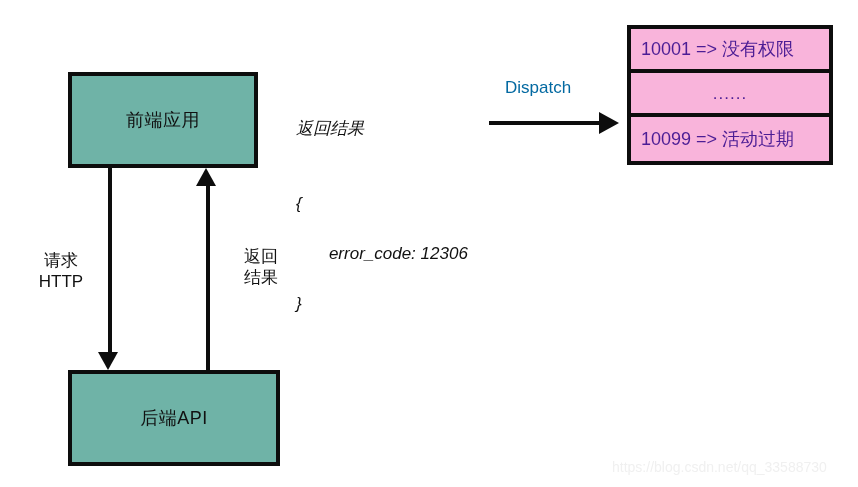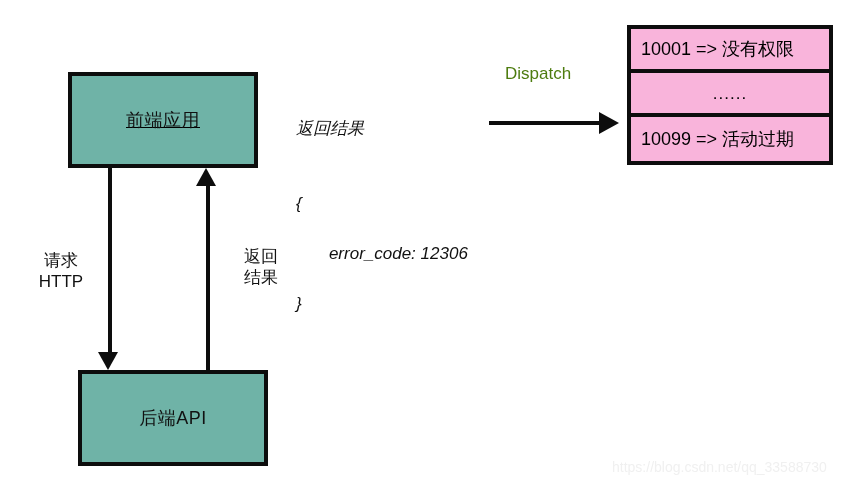--- a/index.html
+++ b/index.html
@@ -33,22 +33,22 @@
     align-items: center;
     justify-content: center;
   }
   .proc-box .proc-label {
     font-size: 18px;
     line-height: 1;
     color: #111111;
     letter-spacing: 0.5px;
     white-space: nowrap;
   }
-  #frontend-box { left: 68px;  top: 72px;  width: 190px; height: 96px; text-decoration: underline; }
-  #backend-box  { left: 68px;  top: 370px; width: 190px; height: 96px; margin-left: 10px; }
+  #frontend-box { left: 68px;  top: 72px;  width: 190px; height: 96px; }
+  #backend-box  { left: 68px;  top: 370px; width: 212px; height: 96px; }
 
   
   .vline {
     position: absolute;
     width: 4px;
     background: #0d0d0d;
   }
   .arrow-down {
     position: absolute;
     width: 0;
@@ -92,23 +92,23 @@
     color: #111111;
     white-space: pre;
     font-style: italic;
   }
   #response-json .json-indent { padding-left: 14px; display: inline-block; }
 
   
   #dispatch-label {
     position: absolute;
     left: 505px;
-    top: 64px;
-    font-size: 17px;
-    color: #4d7c0f;
+    top: 78px;
+    font-size: 17px;
+    color: #0369a1;
     white-space: nowrap;
   }
   #dispatch-line {
     position: absolute;
     left: 489px;
     top: 121px;
     width: 112px;
     height: 4px;
     background: #0d0d0d;
   }
@@ -140,21 +140,21 @@
     display: flex;
     align-items: center;
     padding-left: 10px;
     background: #F9B4DB;
   }
   #error-table .err-row:last-child { border-bottom: none; }
   #error-table .err-row.ellipsis-row { justify-content: center; padding-left: 0; }
   #error-table .err-text {
     font-size: 18px;
     line-height: 1;
-    color: #000000;
+    color: #4c1d95;
     white-space: nowrap;
   }
   #error-table .err-row.ellipsis-row .err-text {
     letter-spacing: 1px;
     font-size: 17px;
   }
 
   
   #watermark {
     position: absolute;

